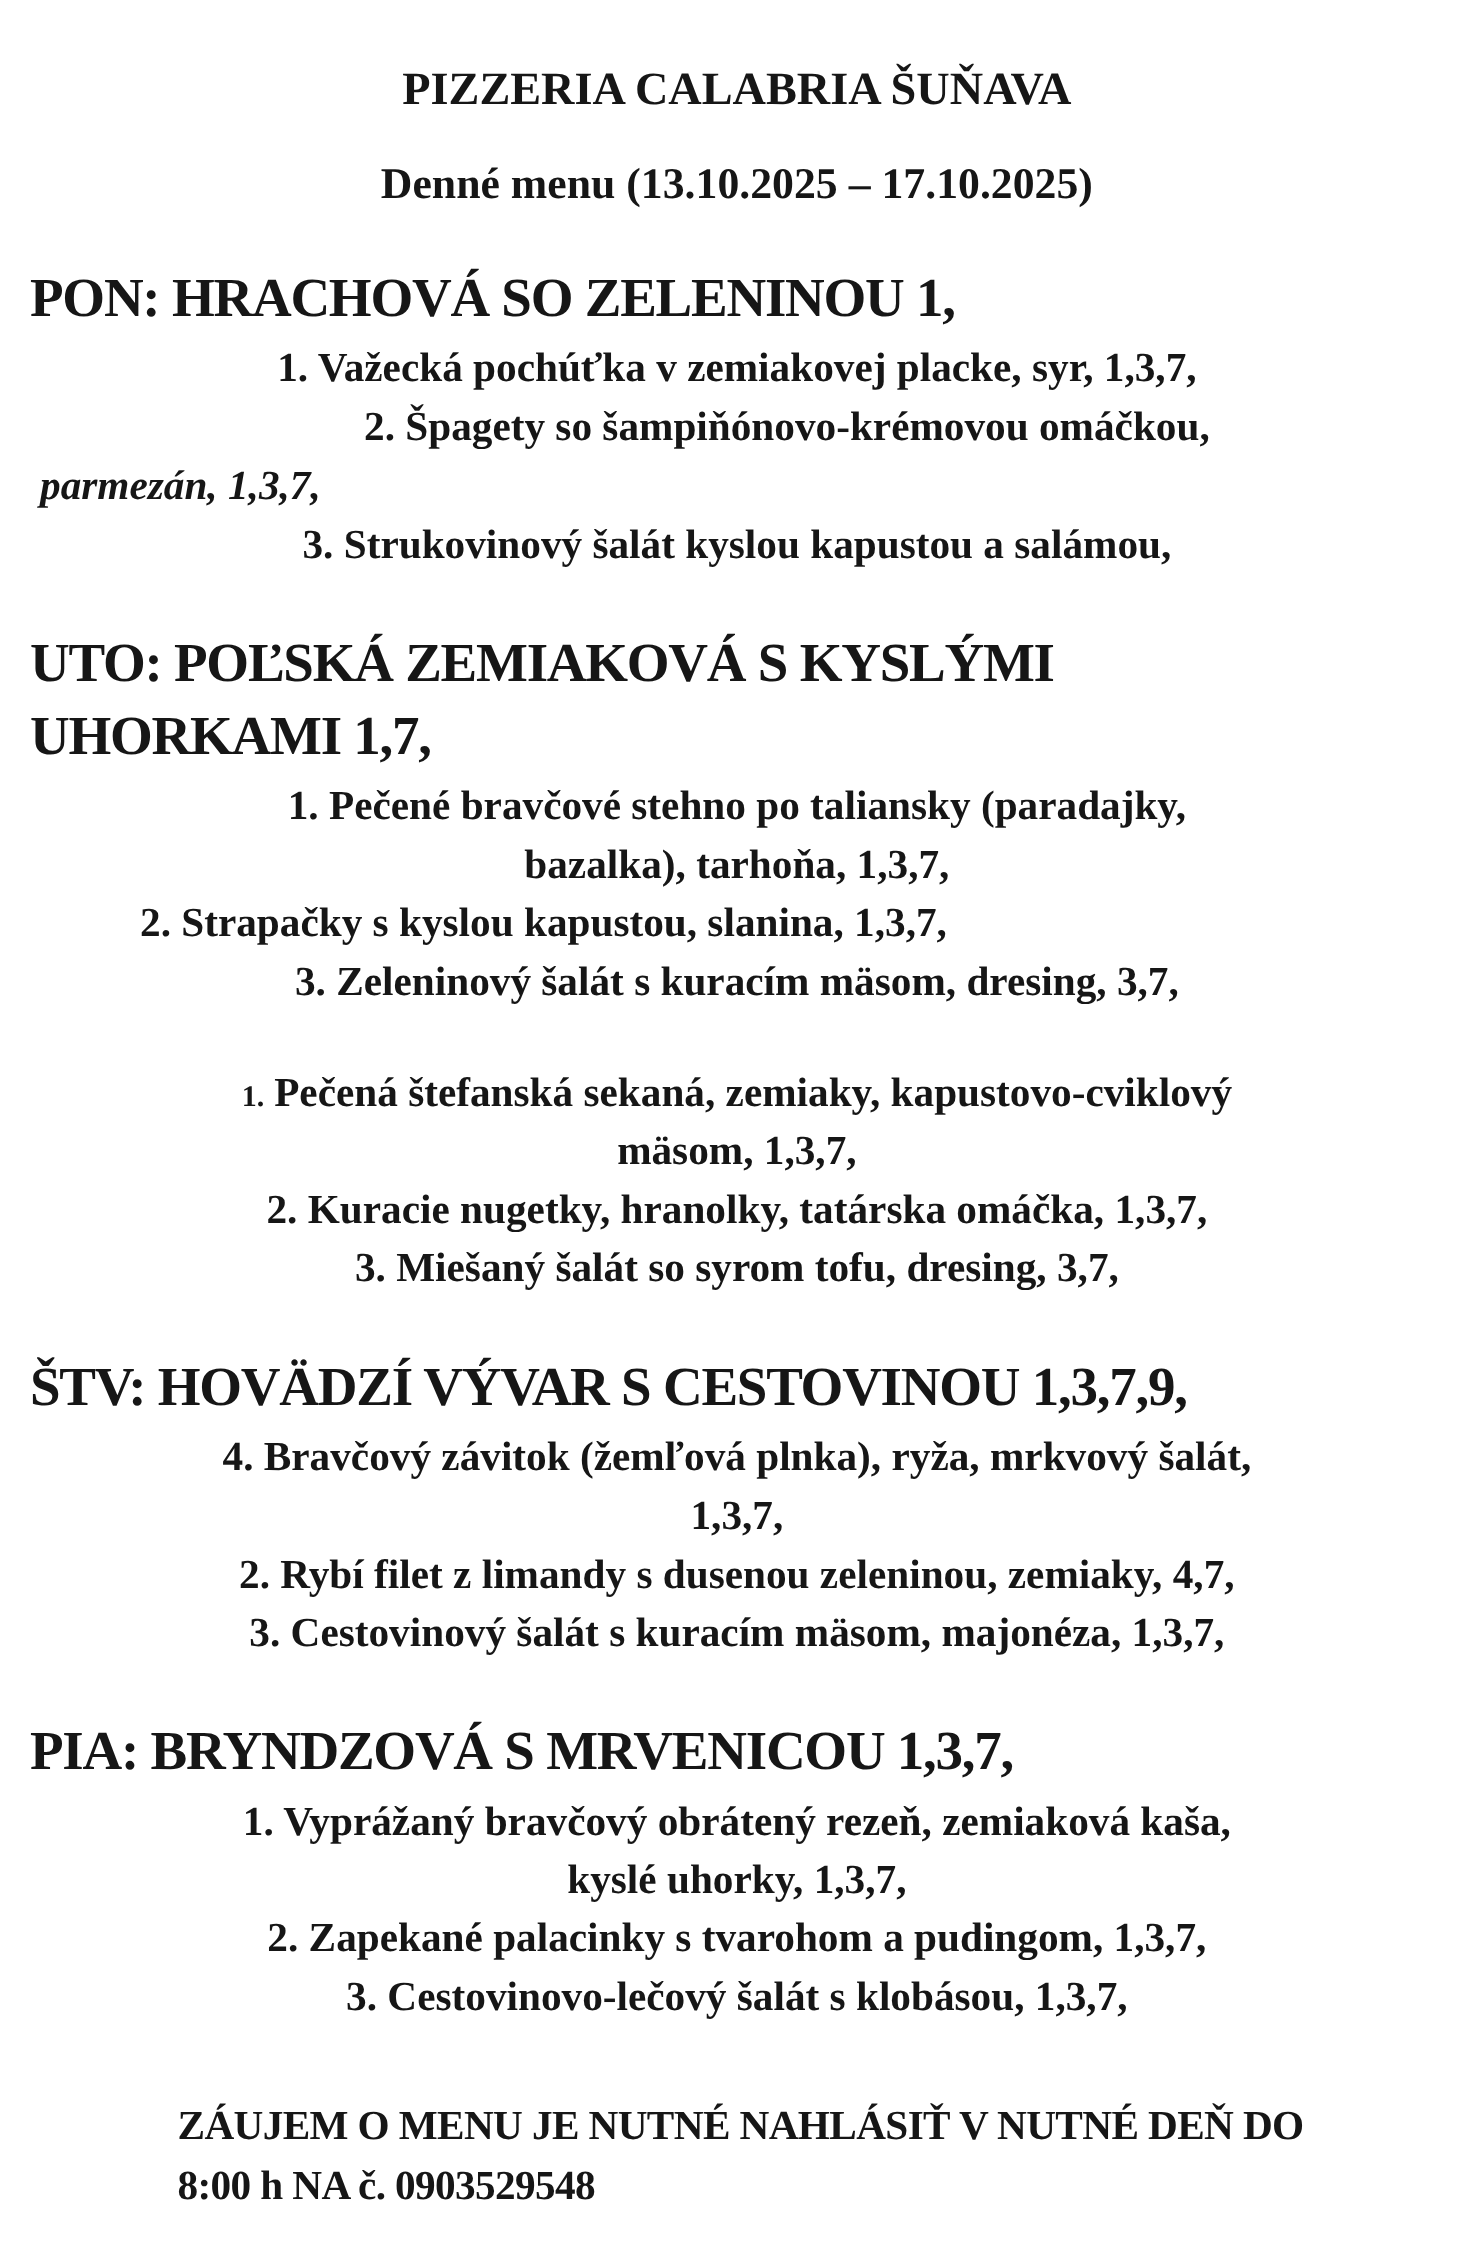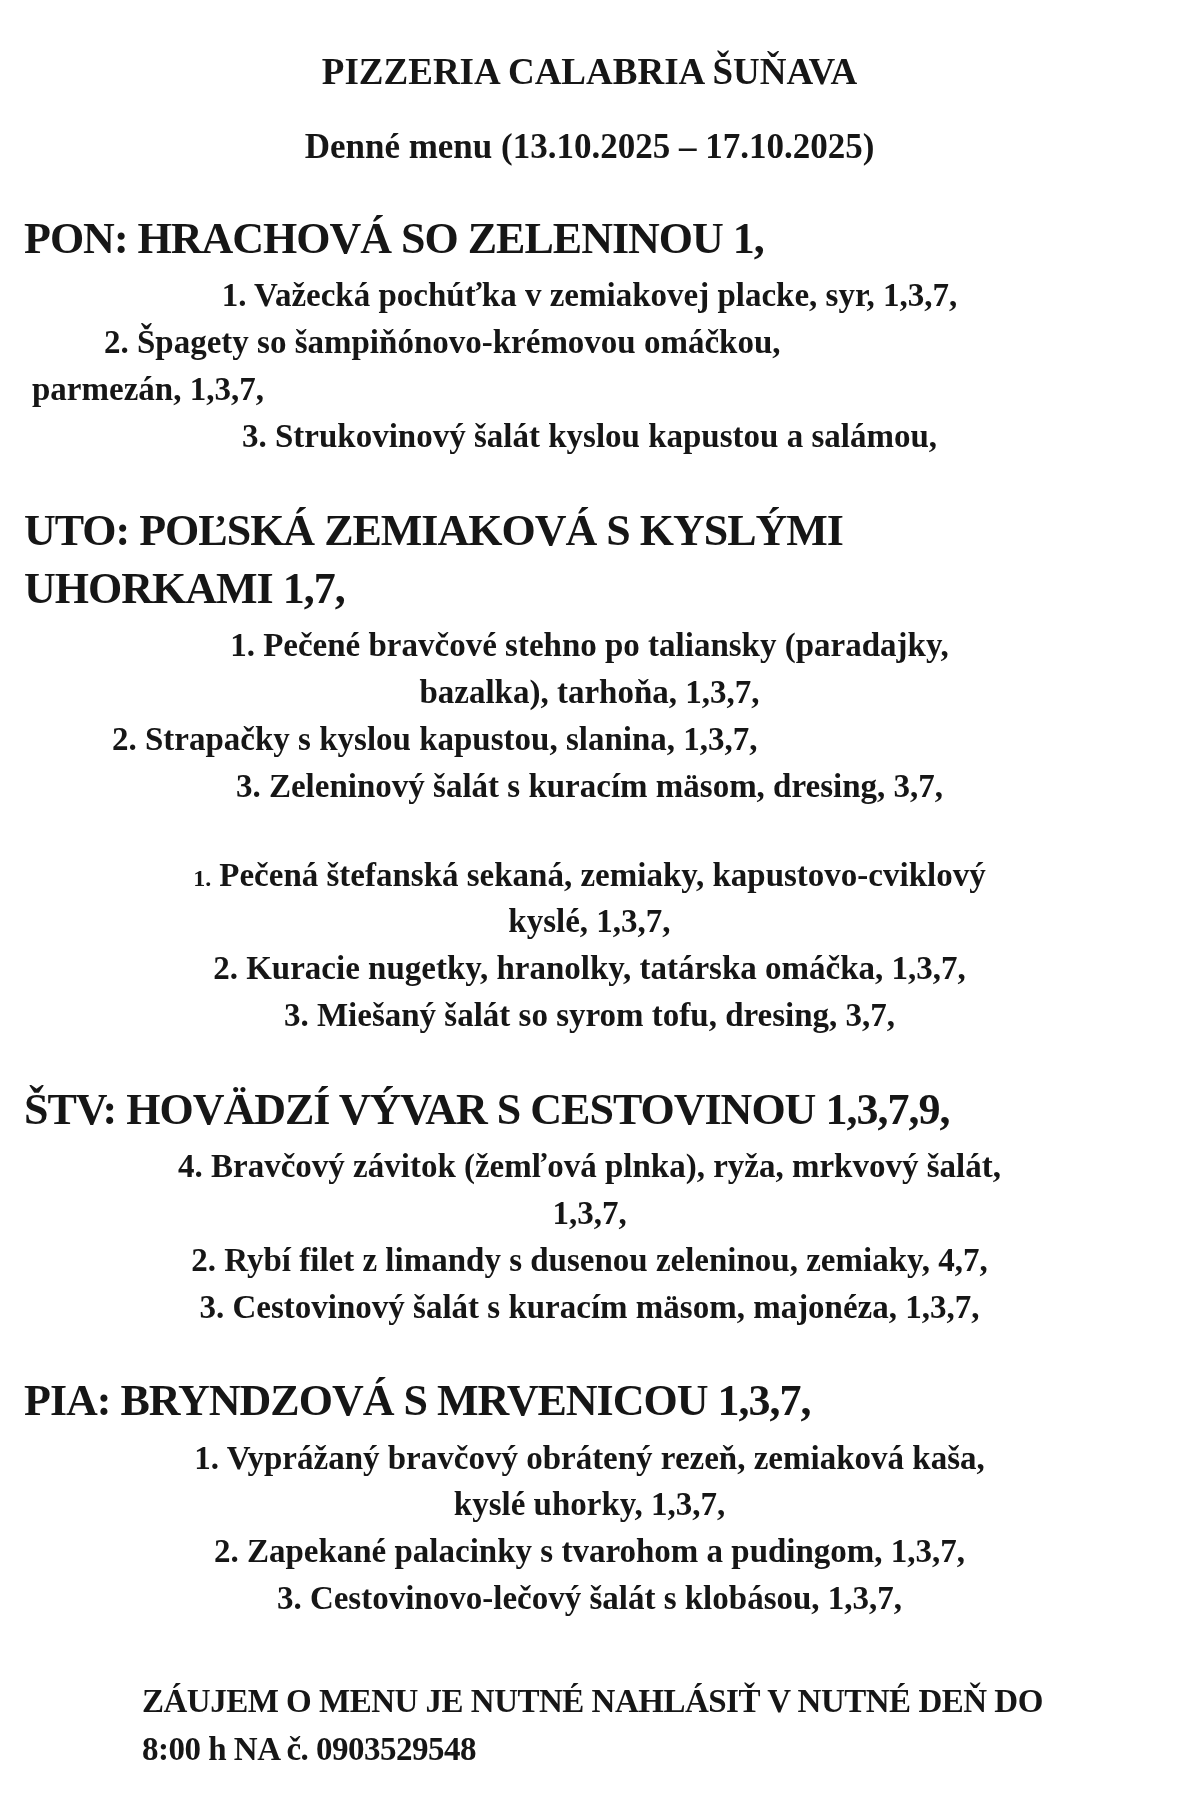--- a/index.html
+++ b/index.html
@@ -81,22 +81,22 @@
 
   <main id="days">
       <section class="day">
         <h3 class="day-heading">
           <span class="heading-line">PON: HRACHOVÁ SO ZELENINOU 1,</span>
         </h3>
         <p class="item">
           <span class="line center">1. Važecká pochúťka v zemiakovej placke, syr, 1,3,7,</span>
         </p>
         <p class="item">
-          <span class="line left" style="padding-left: 80px;">2. Špagety so šampiňónovo-krémovou omáčkou,</span>
-          <span class="line left" style="padding-left: 8px;">parmezán, 1,3,7,</span>
+          <span class="line left" style="padding-left: 80px; text-align: center;">2. Špagety so šampiňónovo-krémovou omáčkou,</span>
+          <span class="line left" style="padding-left: 8px; font-style: italic;">parmezán, 1,3,7,</span>
         </p>
         <p class="item">
           <span class="line center">3. Strukovinový šalát kyslou kapustou a salámou,</span>
         </p>
       </section>
       <section class="day">
         <h3 class="day-heading">
           <span class="heading-line">UTO: POĽSKÁ ZEMIAKOVÁ S KYSLÝMI</span>
           <span class="heading-line">UHORKAMI 1,7,</span>
         </h3>
@@ -107,21 +107,21 @@
         <p class="item">
           <span class="line left" style="padding-left: 88px;">2. Strapačky s kyslou kapustou, slanina, 1,3,7,</span>
         </p>
         <p class="item">
           <span class="line center">3. Zeleninový šalát s kuracím mäsom, dresing, 3,7,</span>
         </p>
       </section>
       <section class="day">
         <p class="item">
           <span class="line center"><span class="small-prefix">1.</span>Pečená štefanská sekaná, zemiaky, kapustovo-cviklový</span>
-          <span class="line center">kyslé, 1,3,7,</span>
+          <span class="line center">mäsom, 1,3,7,</span>
         </p>
         <p class="item">
           <span class="line center">2. Kuracie nugetky, hranolky, tatárska omáčka, 1,3,7,</span>
         </p>
         <p class="item">
           <span class="line center">3. Miešaný šalát so syrom tofu, dresing, 3,7,</span>
         </p>
       </section>
       <section class="day">
         <h3 class="day-heading">

